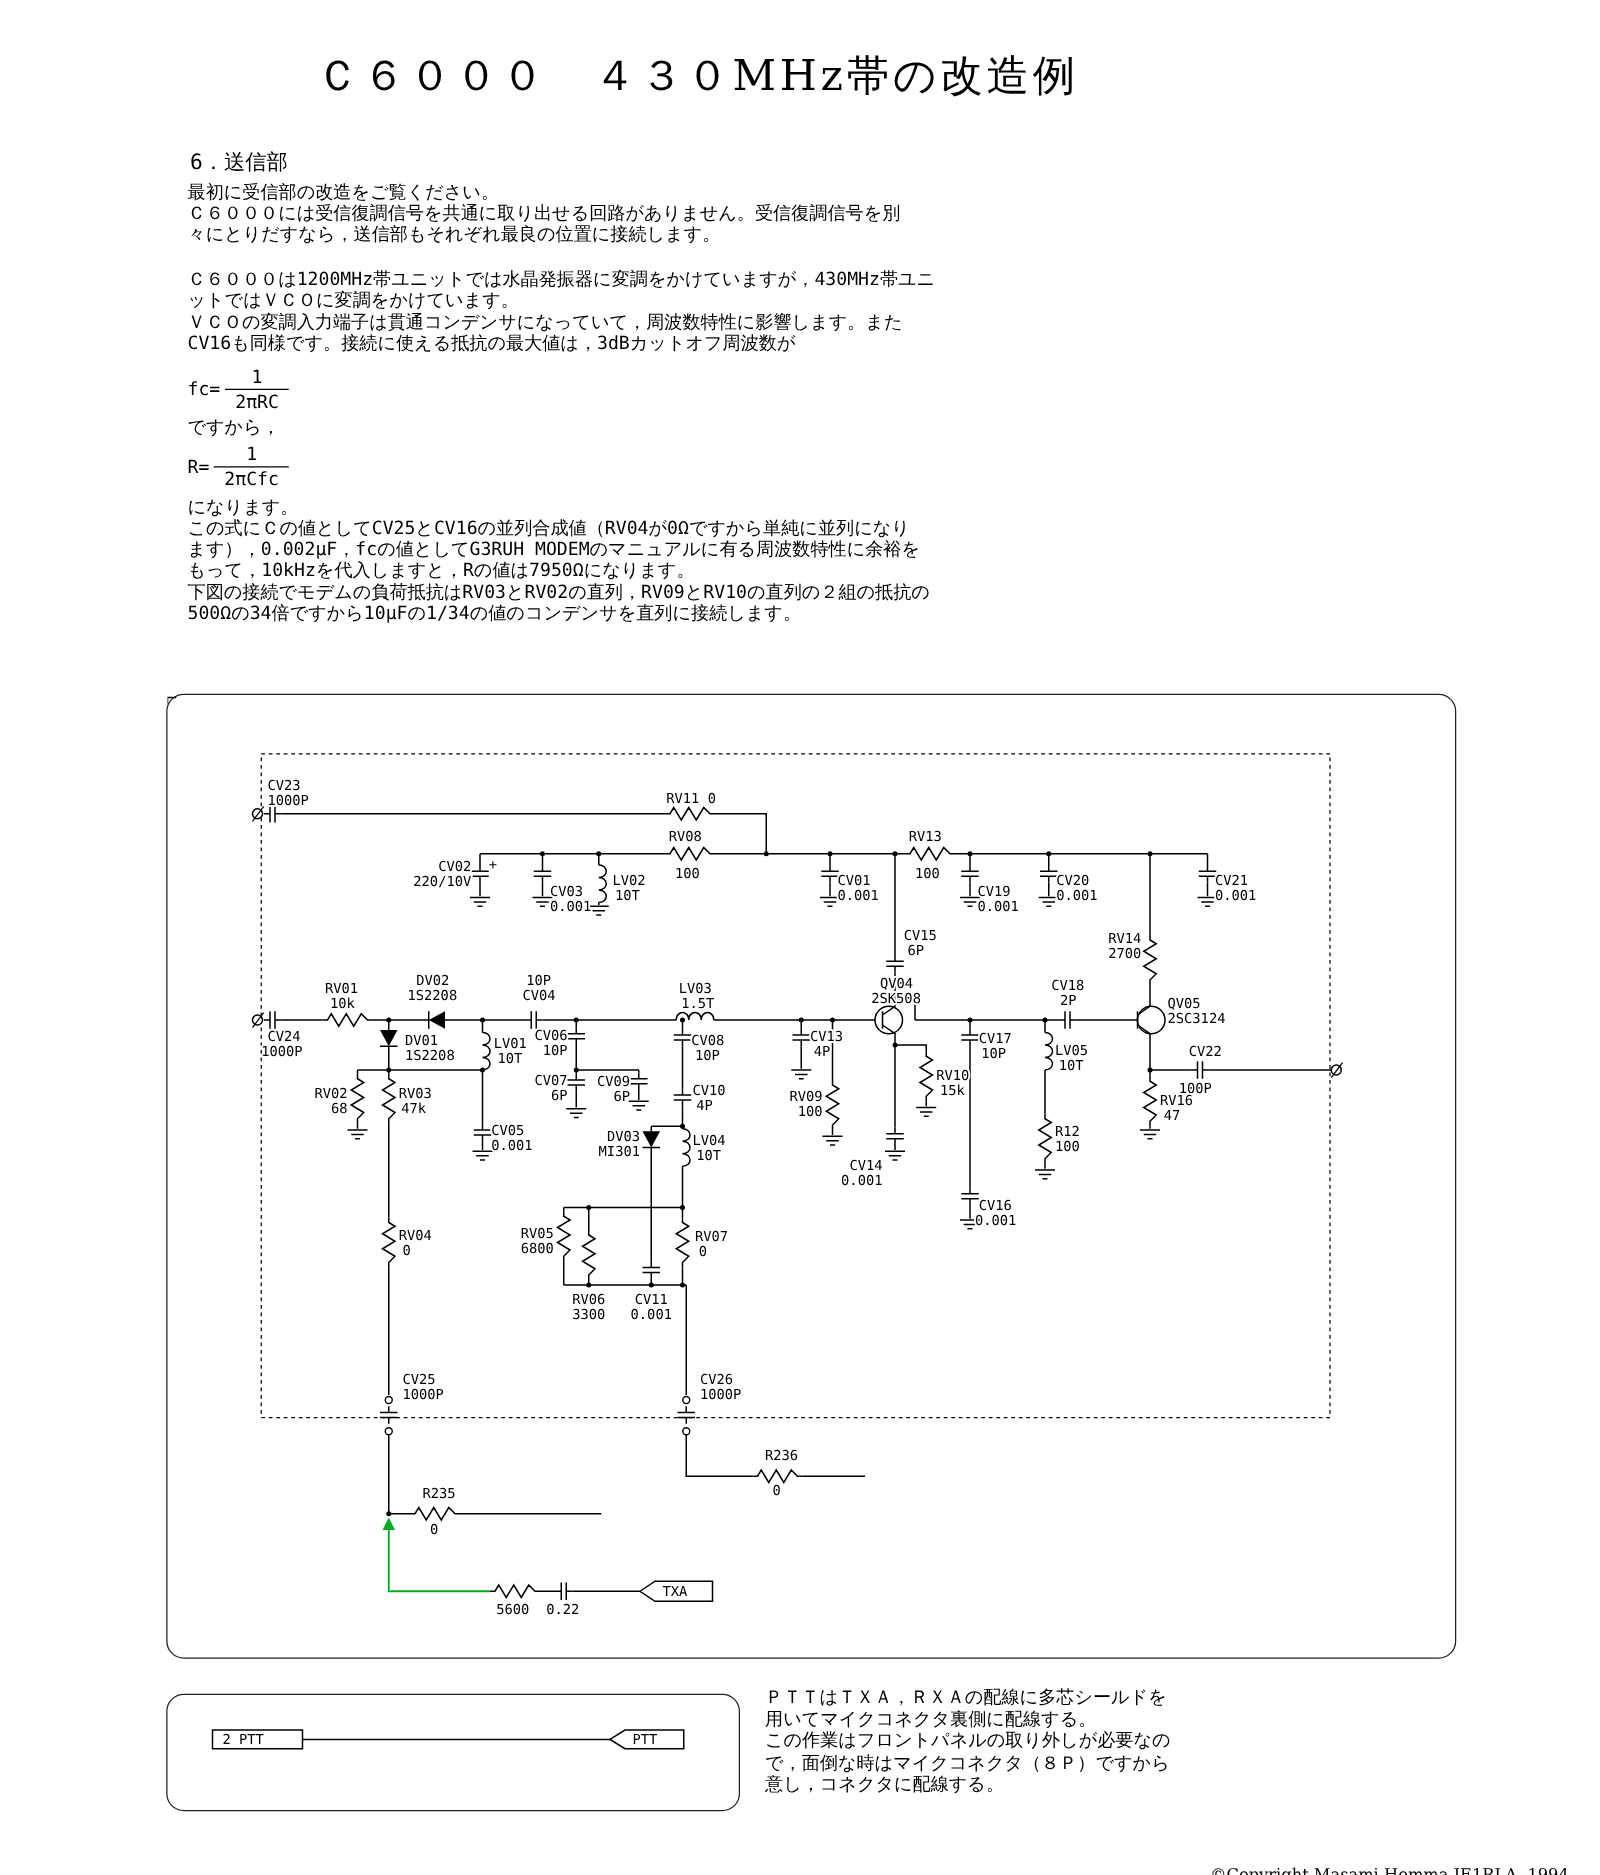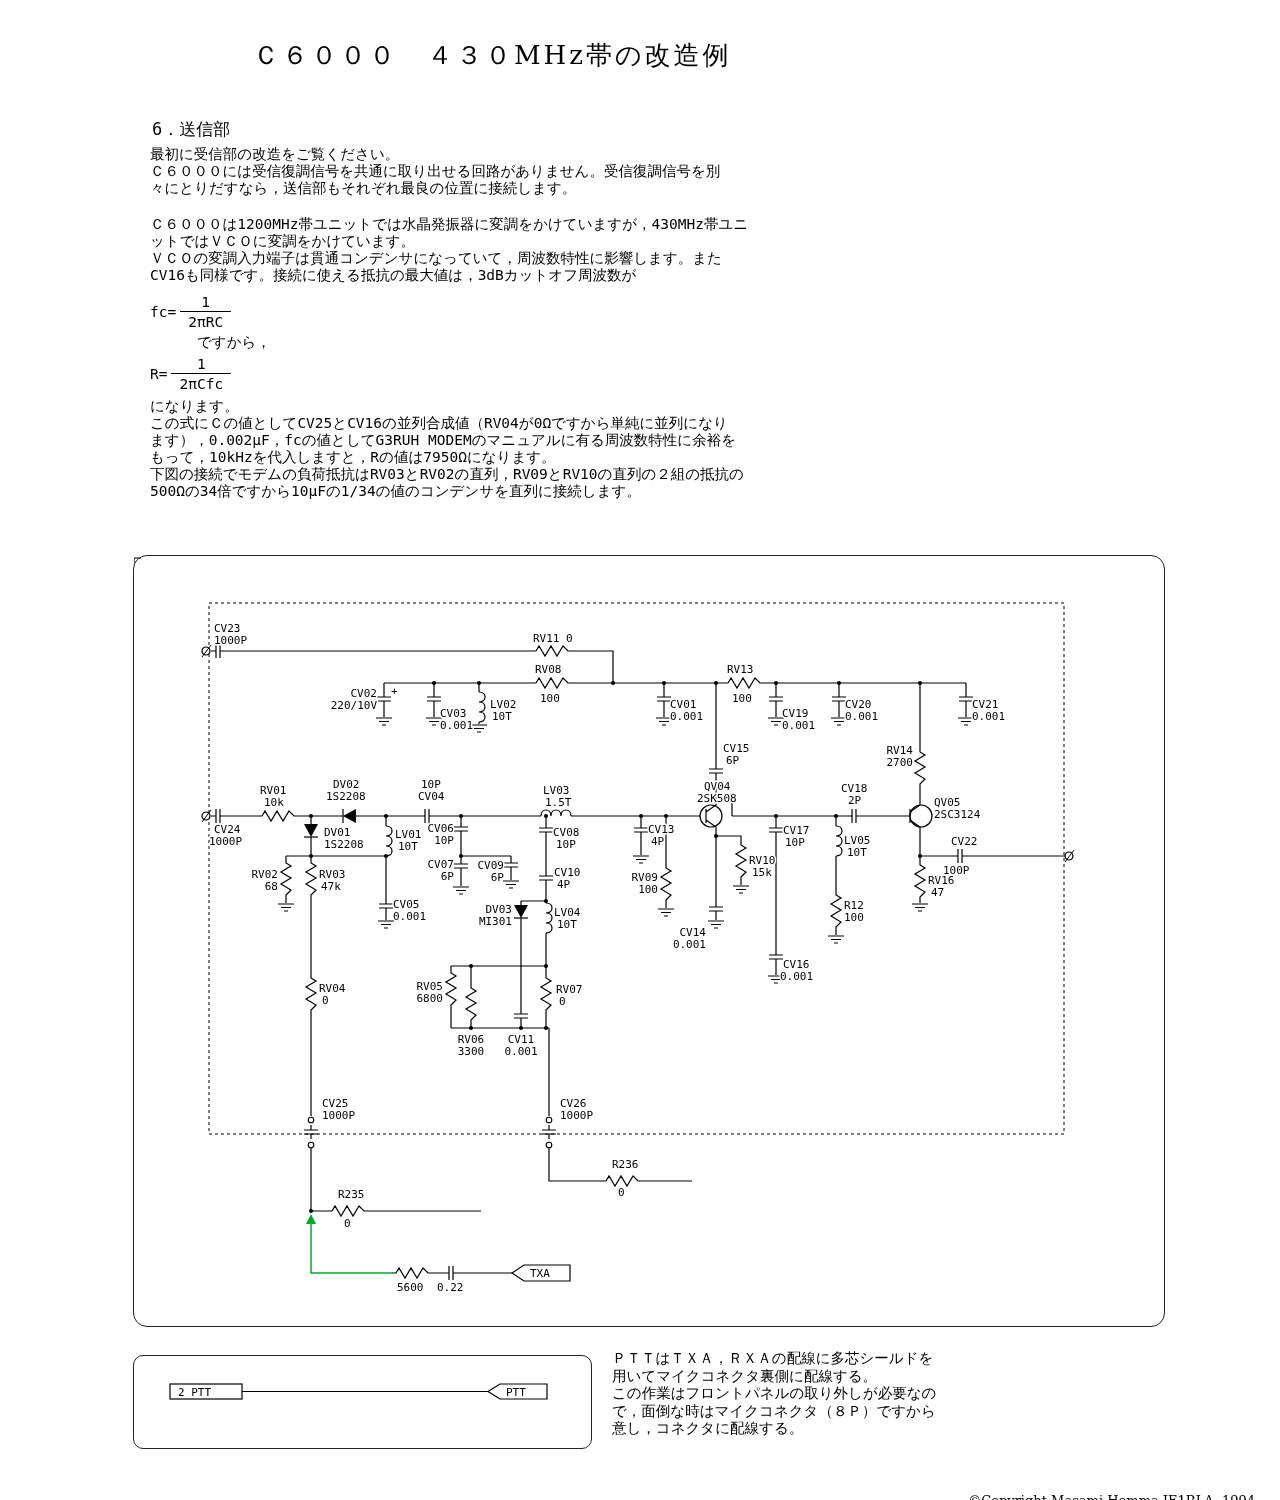--- a/index.html
+++ b/index.html
@@ -1,21 +1,21 @@
 <!DOCTYPE html>
 <html><head>
 <meta charset="utf-8">
 <style>
   html,body{margin:0;padding:0;}
   body{
     width:1280px;height:1500px;position:relative;background:#ffffff;color:#000;
     font-family:"DejaVu Sans Mono","DejaVu Sans",monospace;overflow:hidden;
   }
   .abs{position:absolute;}
-  .title{font-family:"DejaVu Serif","Liberation Serif",serif;font-size:26px;letter-spacing:3px;white-space:pre;}
+  .title{font-family:"DejaVu Serif","Liberation Serif",serif;font-size:34px;letter-spacing:3px;white-space:pre;}
   .section{font-size:17px;white-space:pre;}
   .txtblock{font-size:14.5px;line-height:17px;white-space:pre;}
   .formula{display:flex;align-items:center;font-size:14.5px;text-align:center;}
   .frac{display:inline-flex;flex-direction:column;align-items:center;margin-left:4px;}
   .frac .num{padding:0 12px 1px 12px;}
   .frac .den{border-top:1px solid #000;padding:2px 8px 0 8px;}
   .schembox{border:1.6px solid #222;border-radius:14px;background:#fff;}
   .pttbox{border:1.6px solid #222;border-radius:10px;background:#fff;}
   .note{font-size:14.5px;line-height:17.5px;white-space:pre;}
   .copyright{font-family:"DejaVu Serif","Liberation Serif",serif;font-size:13px;line-height:17px;text-align:right;white-space:pre;}
@@ -39,21 +39,21 @@
 <div class="abs txtblock" style="left:150px;top:216px;"><div>Ｃ６０００は1200MHz帯ユニットでは水晶発振器に変調をかけていますが，430MHz帯ユニ</div><div>ットではＶＣＯに変調をかけています。</div><div>ＶＣＯの変調入力端子は貫通コンデンサになっていて，周波数特性に影響します。また</div><div>CV16も同様です。接続に使える抵抗の最大値は，3dBカットオフ周波数が</div></div>
 
 <div class="abs formula" style="left:150px;top:294px;">
   <span>fc=</span>
   <span class="frac">
     <span class="num">1</span>
     <span class="den">2πRC</span>
   </span>
 </div>
 
-<div class="abs txtblock" style="left:150px;top:334px;margin-left:47px;">ですから，</div>
+<div class="abs txtblock" style="left:150px;top:334px;">ですから，</div>
 
 <div class="abs formula" style="left:150px;top:356px;">
   <span>R=</span>
   <span class="frac">
     <span class="num">1</span>
     <span class="den">2πCfc</span>
   </span>
 </div>
 
 <div class="abs txtblock" style="left:150px;top:398px;"><div>になります。</div><div>この式にＣの値としてCV25とCV16の並列合成値（RV04が0Ωですから単純に並列になり</div><div>ます），0.002μF，fcの値としてG3RUH MODEMのマニュアルに有る周波数特性に余裕を</div><div>もって，10kHzを代入しますと，Rの値は7950Ωになります。</div><div>下図の接続でモデムの負荷抵抗はRV03とRV02の直列，RV09とRV10の直列の２組の抵抗の</div><div>500Ωの34倍ですから10μFの1/34の値のコンデンサを直列に接続します。</div></div>
@@ -364,21 +364,21 @@
         <text x="478" y="612" class="slbl">R236</text>
         <text x="484" y="640" class="slbl">0</text>
         <text x="204" y="642" class="slbl">R235</text>
         <text x="210" y="671" class="slbl">0</text>
         <text x="263" y="735" class="slbl">5600</text>
         <text x="303" y="735" class="slbl">0.22</text>
       </g>
 </svg>
 </div>
 
-<div class="abs pttbox" style="left:133px;top:1355px;width:457px;height:92px;">
+<div class="abs pttbox" style="left:133px;top:1355px;width:457px;height:92px;border-radius:14px;">
 <svg width="457" height="92" viewBox="0 0 457 92" xmlns="http://www.w3.org/2000/svg" xml:space="preserve">
   <rect x="36" y="28" width="72" height="15" fill="#fff" stroke="#000" stroke-width="1.2"></rect>
   <text x="44" y="39.5" class="slbl">2  PTT</text>
   <line x1="108" y1="35.5" x2="354" y2="35.5" stroke="#000" stroke-width="1.2"></line>
   <polygon points="354,35.5 366,28 413,28 413,43 366,43" fill="#fff" stroke="#000" stroke-width="1.2"></polygon>
   <text x="372" y="39.5" class="slbl">PTT</text>
 </svg>
 </div>
 
 <div class="abs note" style="left:612px;top:1350px;width:400px;"><div>ＰＴＴはＴＸＡ，ＲＸＡの配線に多芯シールドを</div><div>用いてマイクコネクタ裏側に配線する。</div><div>この作業はフロントパネルの取り外しが必要なの</div><div>で，面倒な時はマイクコネクタ（８Ｐ）ですから</div><div>意し，コネクタに配線する。</div></div>

